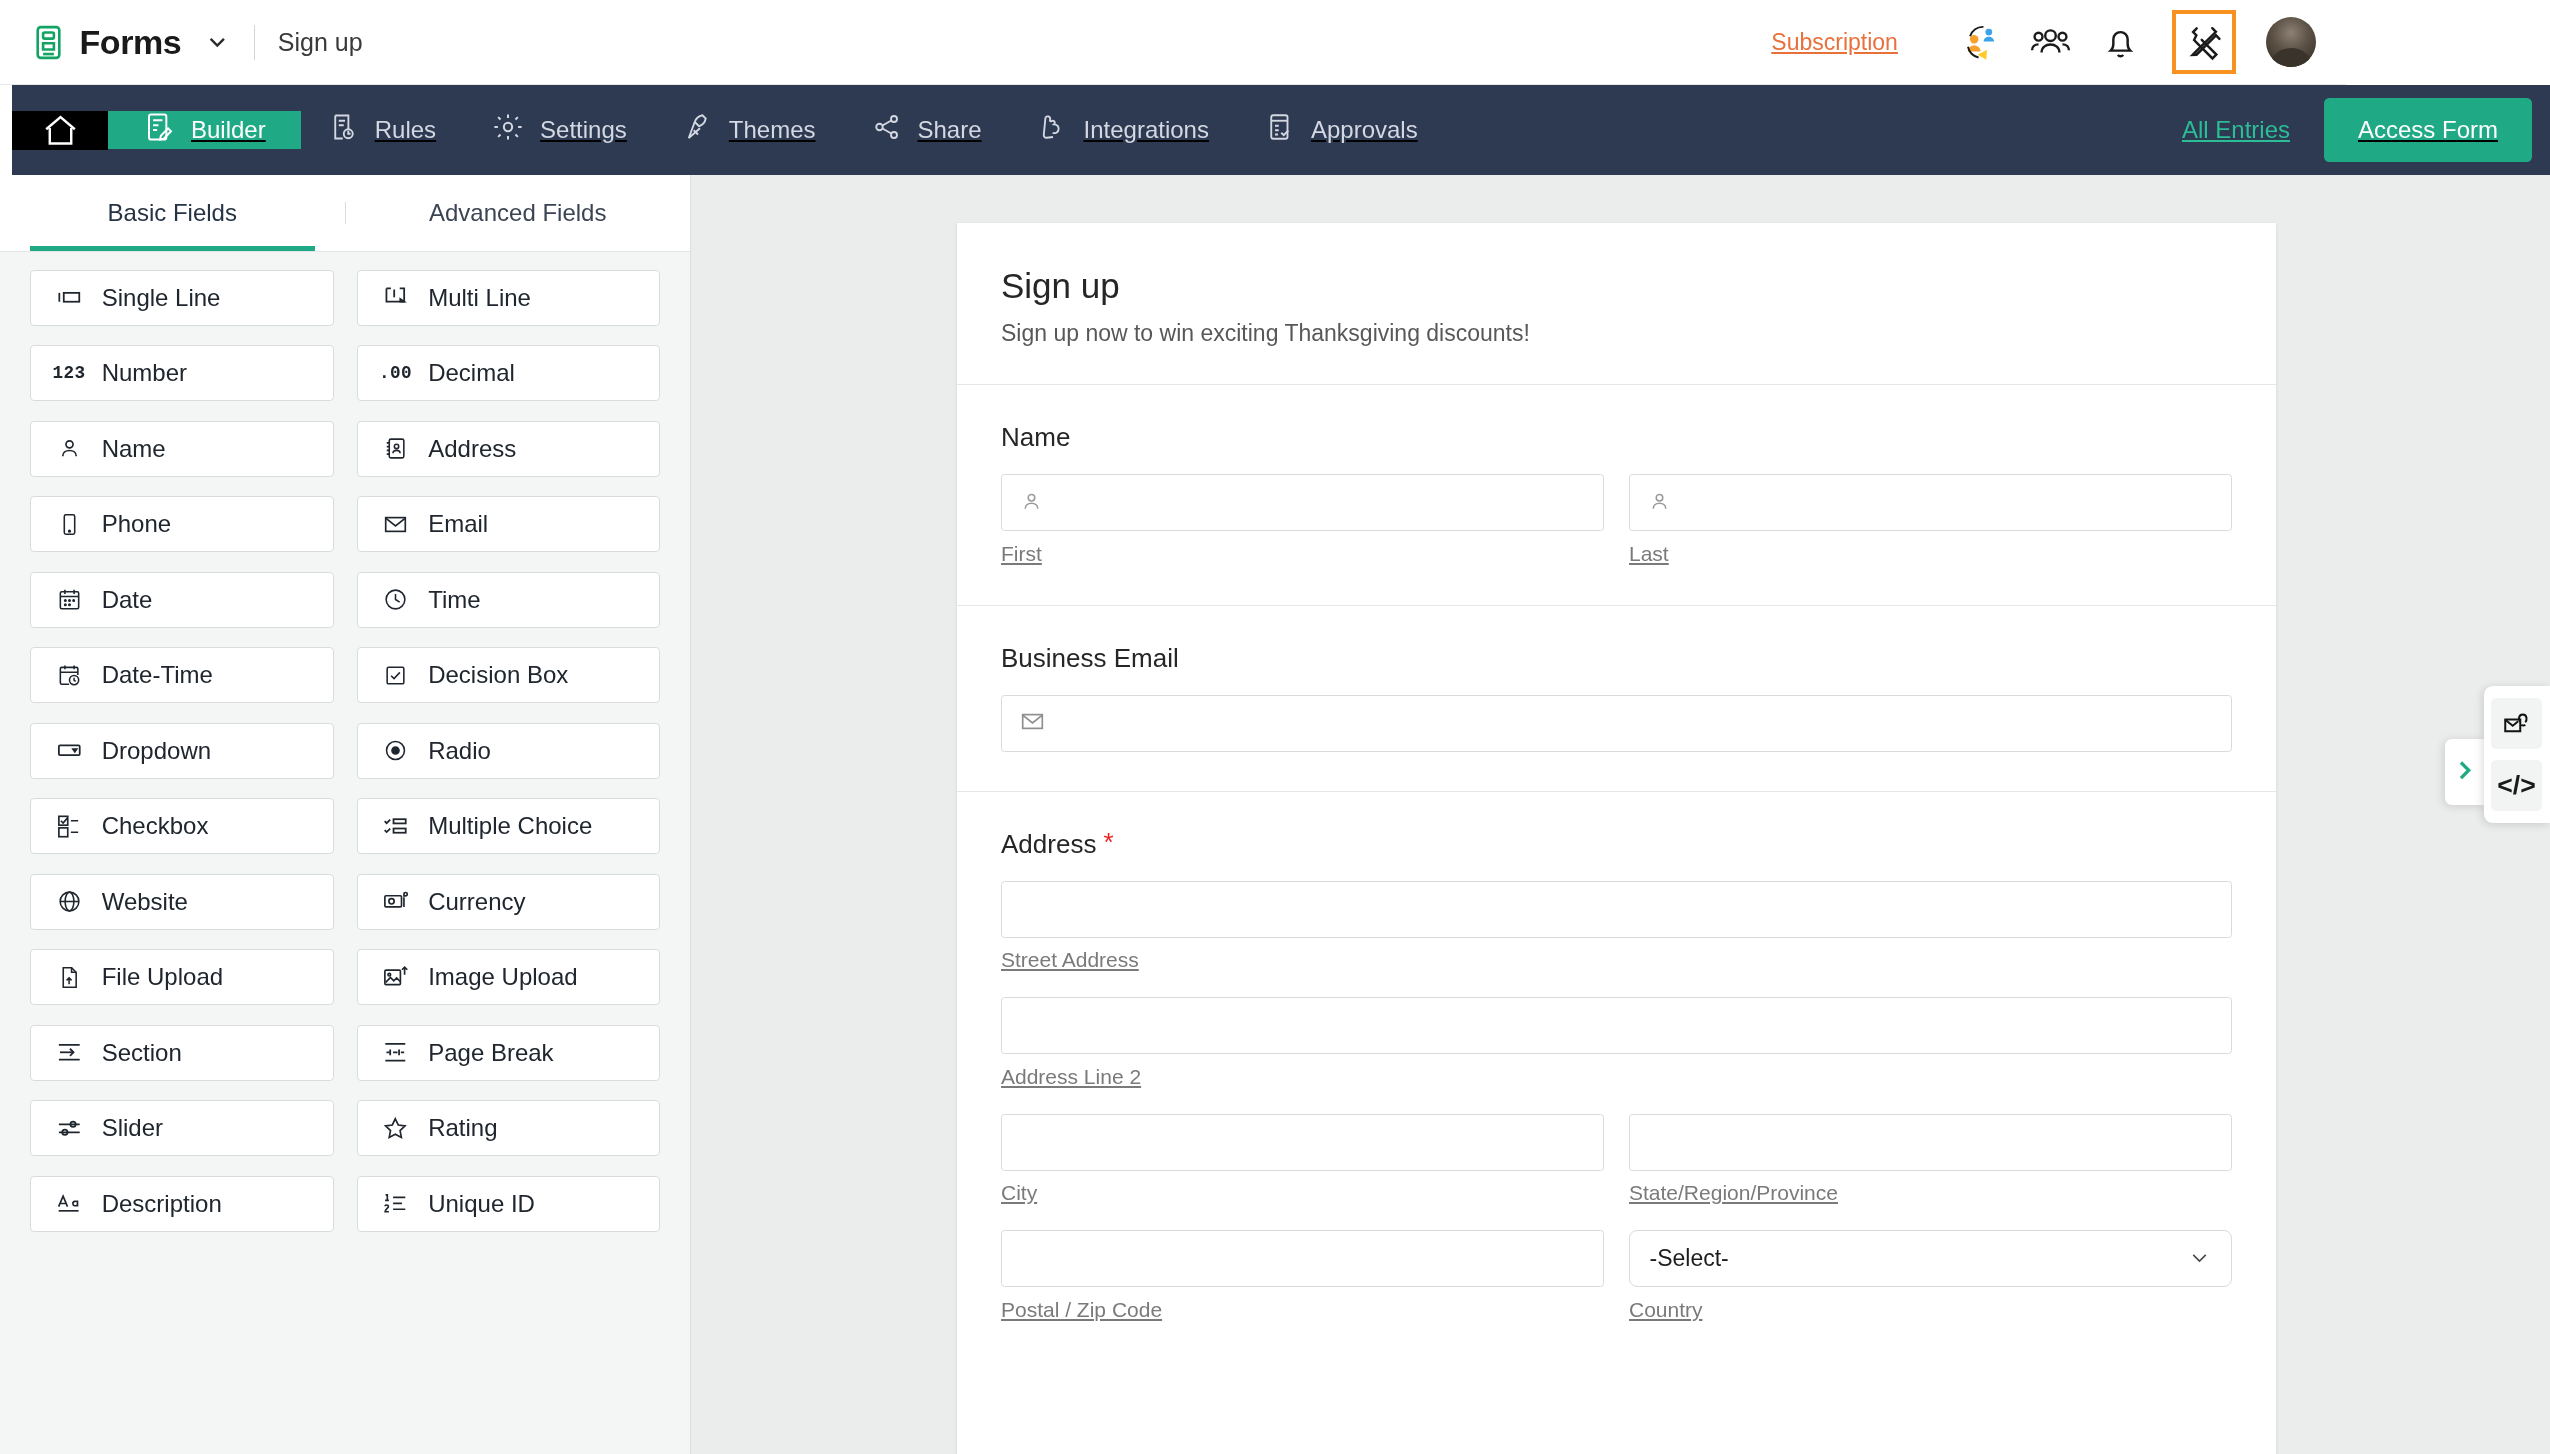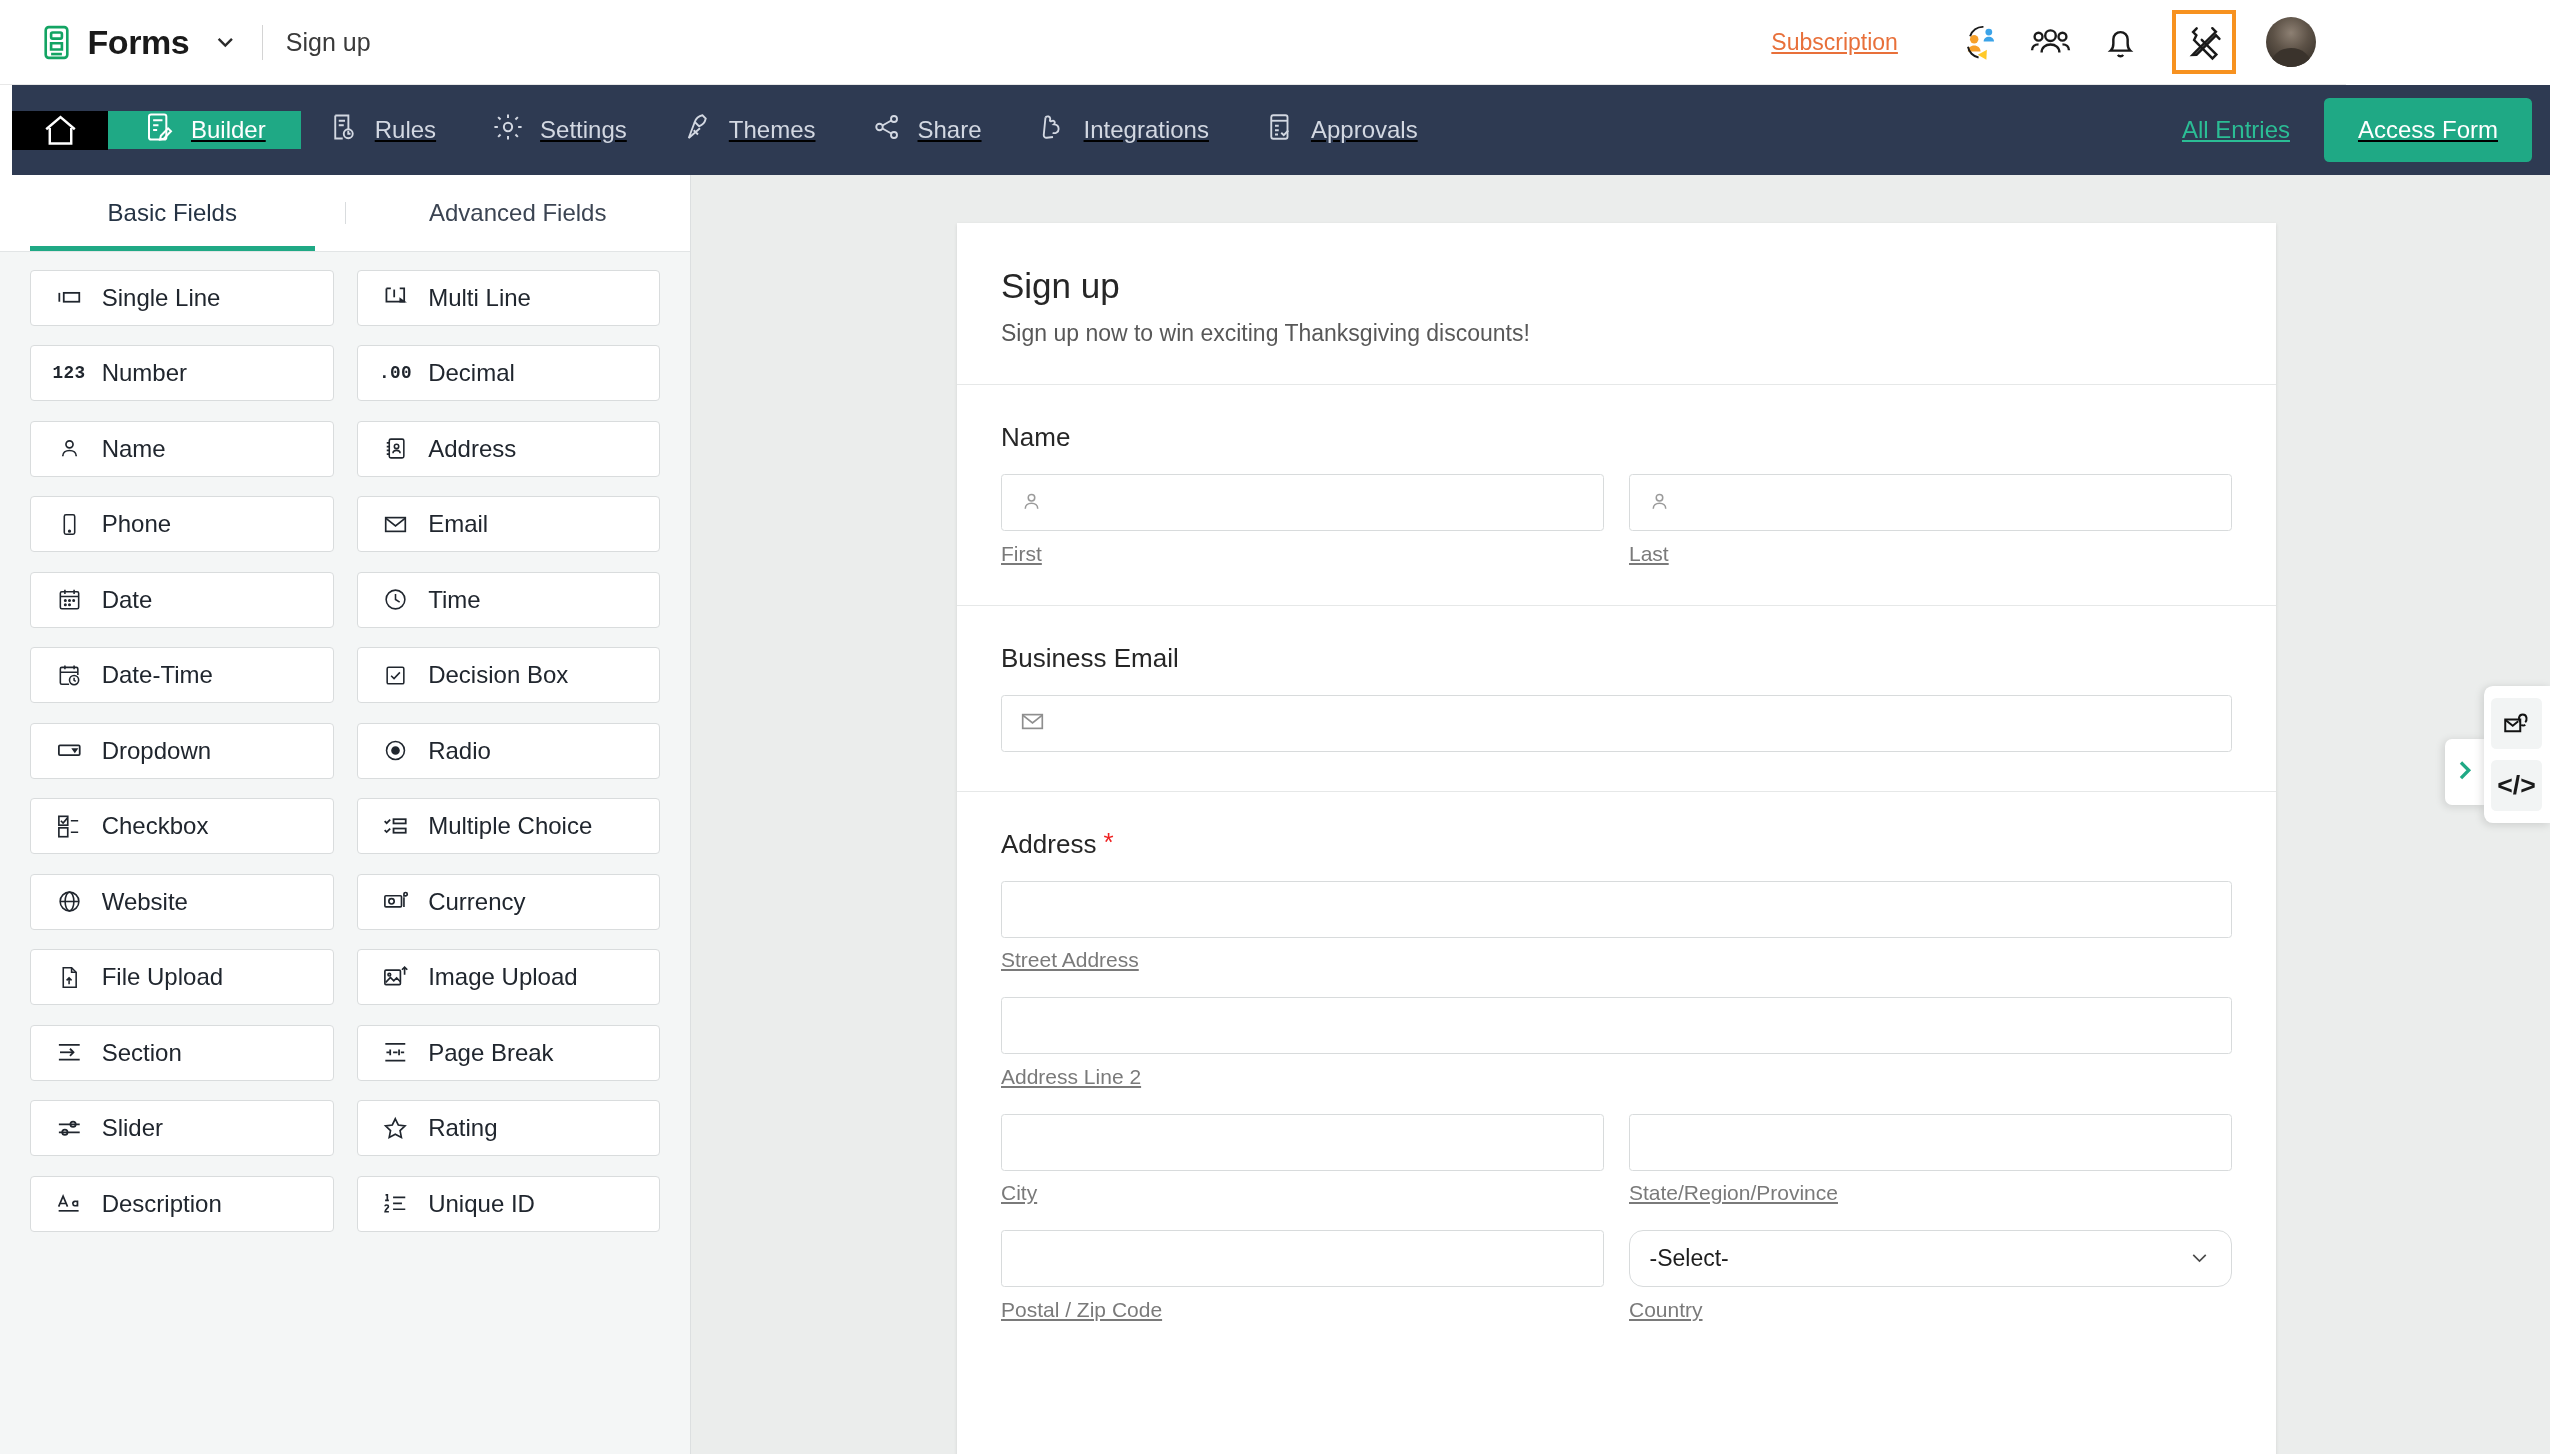--- a/index.html
+++ b/index.html
@@ -10,21 +10,20 @@
     overflow: hidden;
   }
   body { position: relative; }
 
   
   .topbar {
     position: absolute; left: 0; top: 0; width: 2346px; height: 85px;
     background: #ffffff;
     display: flex; align-items: center;
     border-bottom: 0.9px solid #e8e8e8;
-    padding-left: 8px;
   }
   .brand { display: flex; align-items: center; margin-left: 30px; }
   .brand-logo { width: 37px; height: 37px; display: block; }
   .brand-name {
     font-size: 34px; font-weight: bold; color: #1a1a1a;
     margin-left: 12.4px; letter-spacing: -0.4px;
   }
   .brand-caret { margin-left: 23px; display: flex; align-items: center; cursor: pointer; }
   .topbar-divider {
     width: 0.9px; height: 35px; background: #d4d4d4; margin: 0 23px;
@@ -141,21 +140,21 @@
   .row2 { display: flex; gap: 25px; }
   .col { flex: 1; }
   .inp {
     height: 57px; border: 0.9px solid #d8dbdc; border-radius: 3.5px;
     background: #fff; display: flex; align-items: center;
     padding: 0 17.7px; gap: 12.4px;
   }
   .sublabel { font-size: 21px; color: #7a7a7a; margin-top: 10.6px; text-decoration: underline; }
   .mb28 { margin-bottom: 25px; }
   .select-inp {
-    height: 57px; border: 0.9px solid #d8dbdc; border-radius: 14px; background: #fff;
+    height: 57px; border: 0.9px solid #d8dbdc; border-radius: 8px; background: #fff;
     display: flex; align-items: center; justify-content: space-between;
     padding: 0 19.5px; cursor: pointer;
   }
   .select-val { font-size: 23px; color: #1d1d1d; }
 
   
   .right-dock {
     position: absolute; right: 0; top: 686px; width: 66px;
     background: #ffffff; border-radius: 8.9px 0 0 8.9px;
     box-shadow: -1.8px 1.8px 8.9px rgba(0,0,0,.13);

